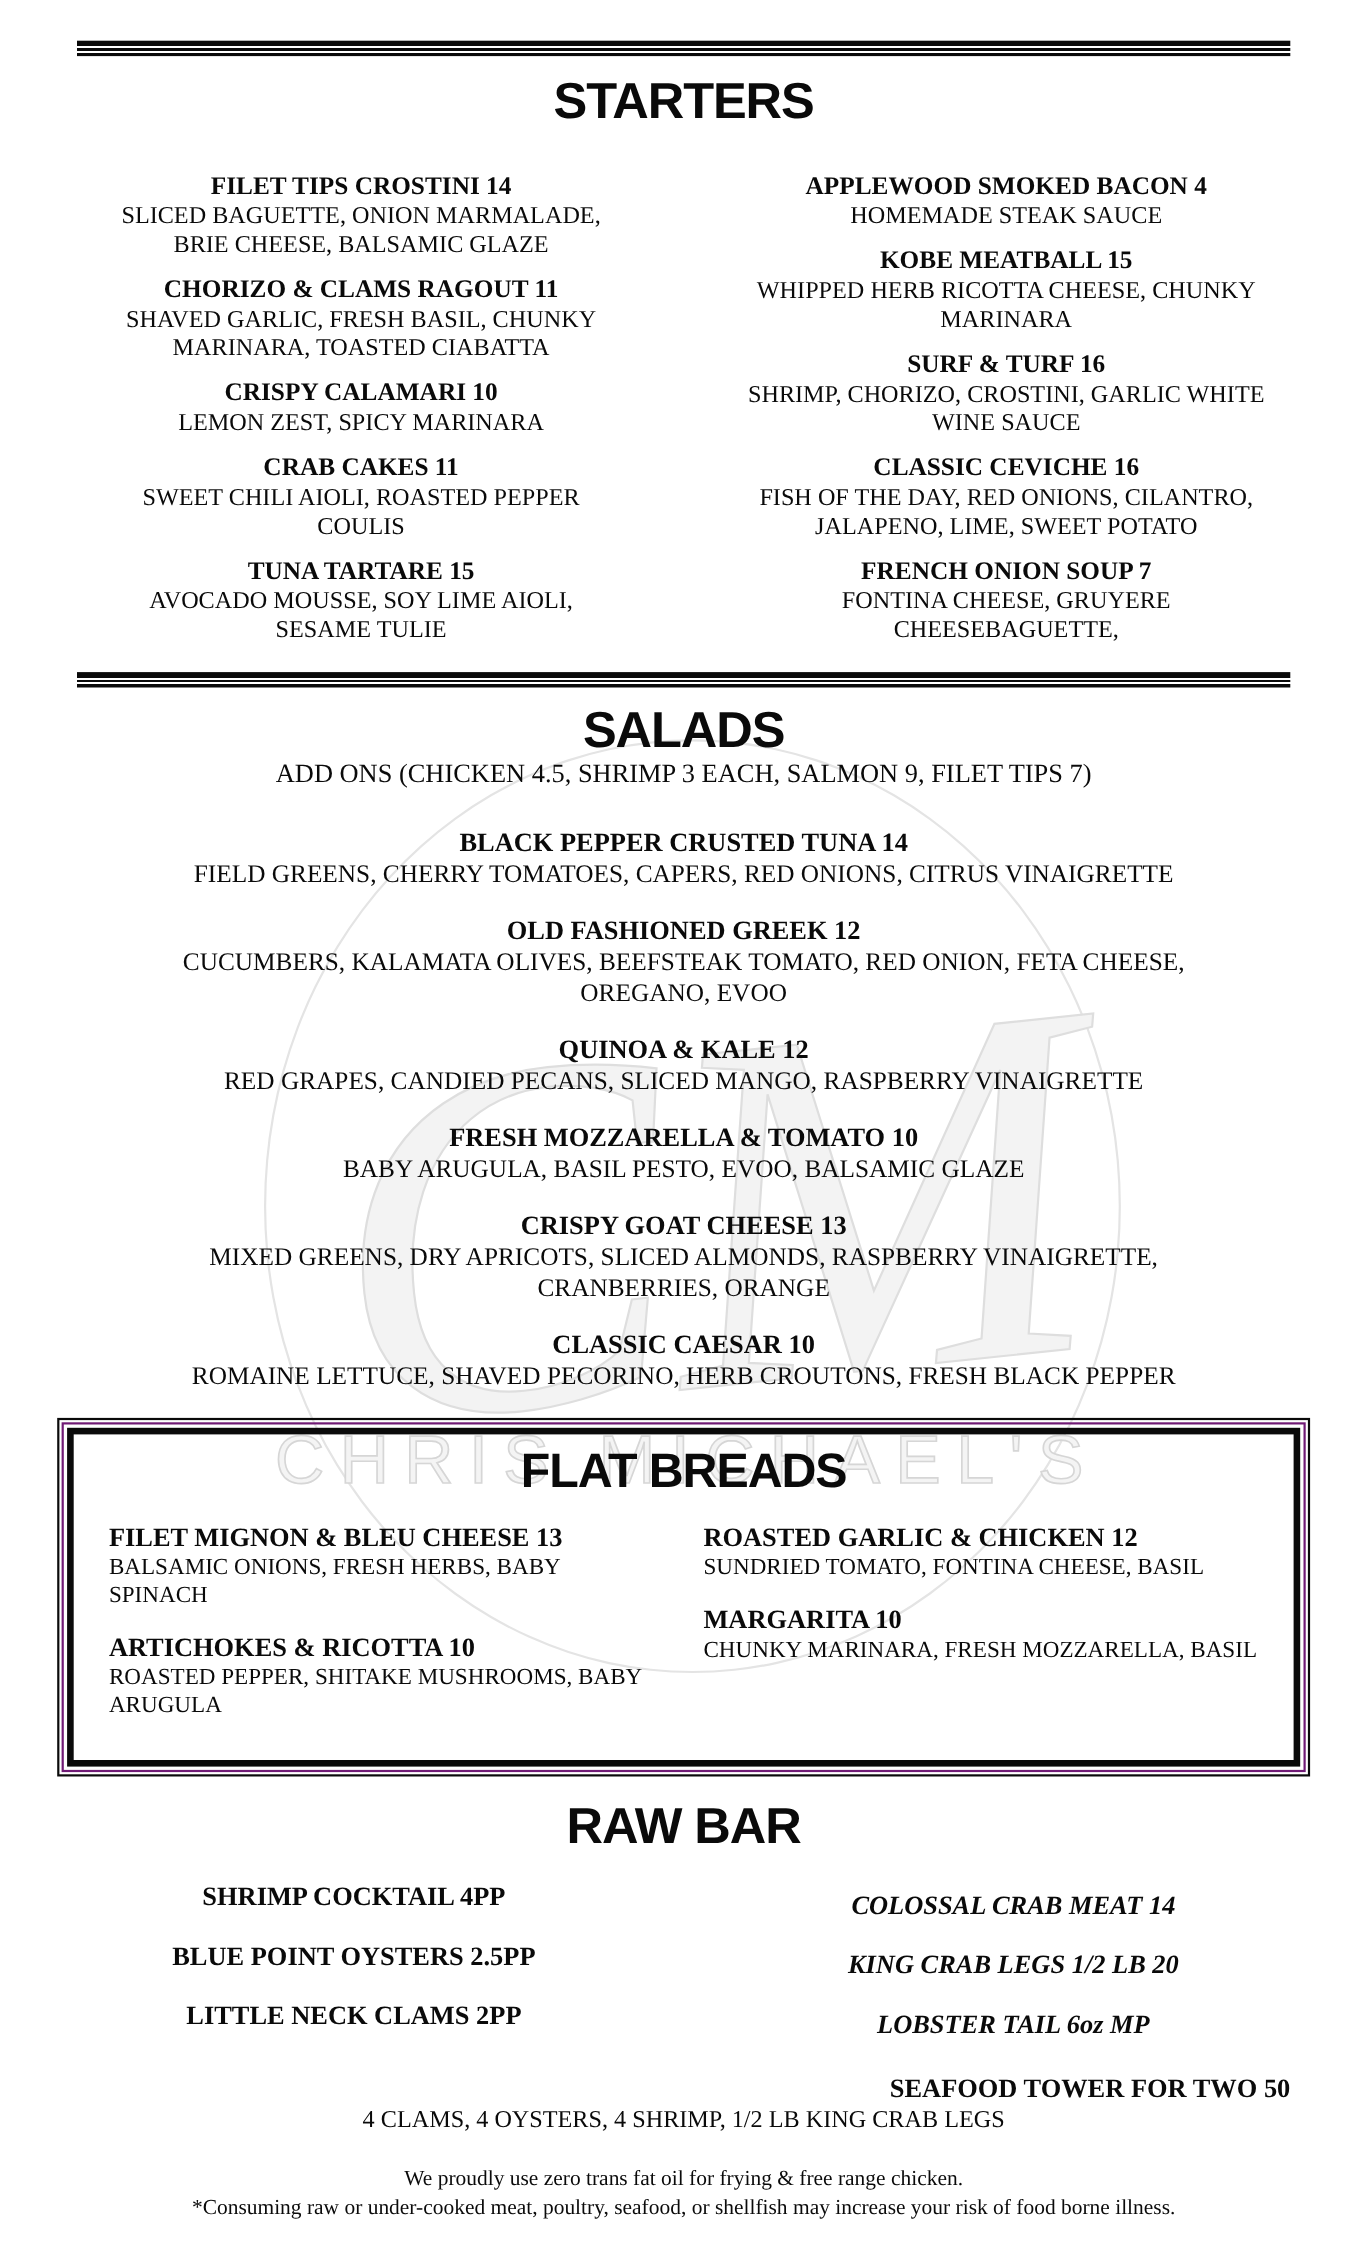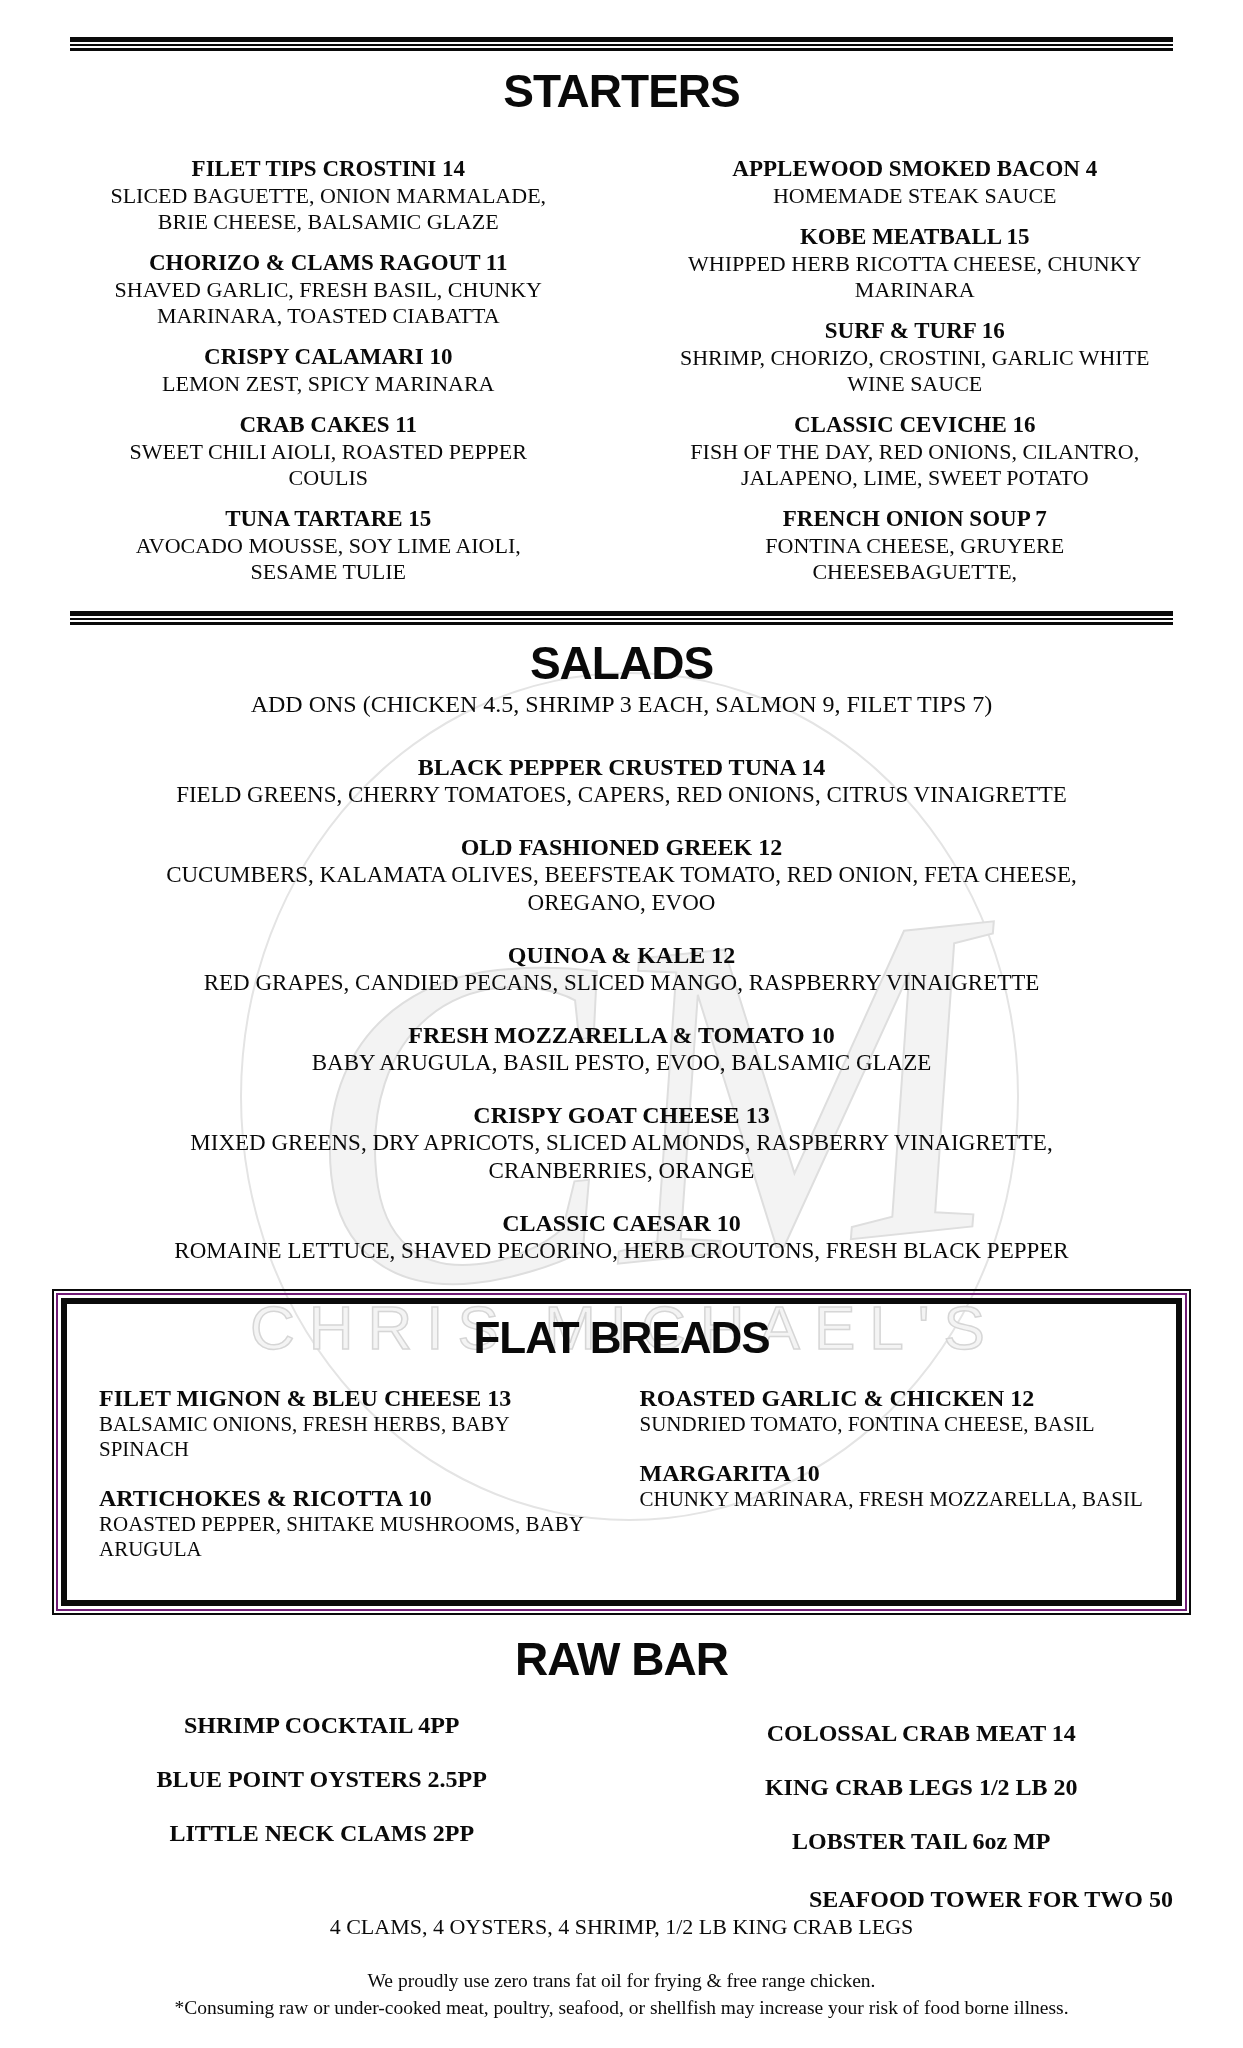--- a/index.html
+++ b/index.html
@@ -56,21 +56,21 @@
   .fb-mid   { border:2px solid #701a75; padding:3px; }
   .fb-inner { border:6px solid #0a0a0a; padding:6px 32px 16px; }
   .fb-title { margin-top:4px; font-size:44px; }
   .fb-grid  { display:grid; grid-template-columns:1fr 1fr; column-gap:36px; margin-top:22px; }
   .fb-item  { text-align:left; margin-bottom:22px; }
   .fb-item .item-name { font-size:24px; line-height:28px; }
   .fb-item .item-desc { font-size:21px; line-height:25px; max-width:none; margin:0; }
 
   
   .rb-grid { display:grid; grid-template-columns:1fr 1fr; column-gap:96px; margin-top:28px; }
-  .rb-col-right { margin-top:8px; }
+  .rb-col-right { margin-top:8px;font-style:italic; }
   .rb-item { text-align:center; font-weight:bold; font-size:24px; line-height:28px; margin-bottom:26px; }
   .tower { text-align:center; margin-top:4px; }
   .tower-name { font-weight:bold; font-size:24px; line-height:28px;text-align:right; }
   .tower-desc { font-size:22px; line-height:28px; }
 
   
   .notes { margin-top:26px; text-align:center; font-size:19.5px; line-height:27px; }
   .credits { display:flex; justify-content:space-between; align-items:baseline;
              margin-top:30px; font-style:italic; font-size:20px; }
 </style>

